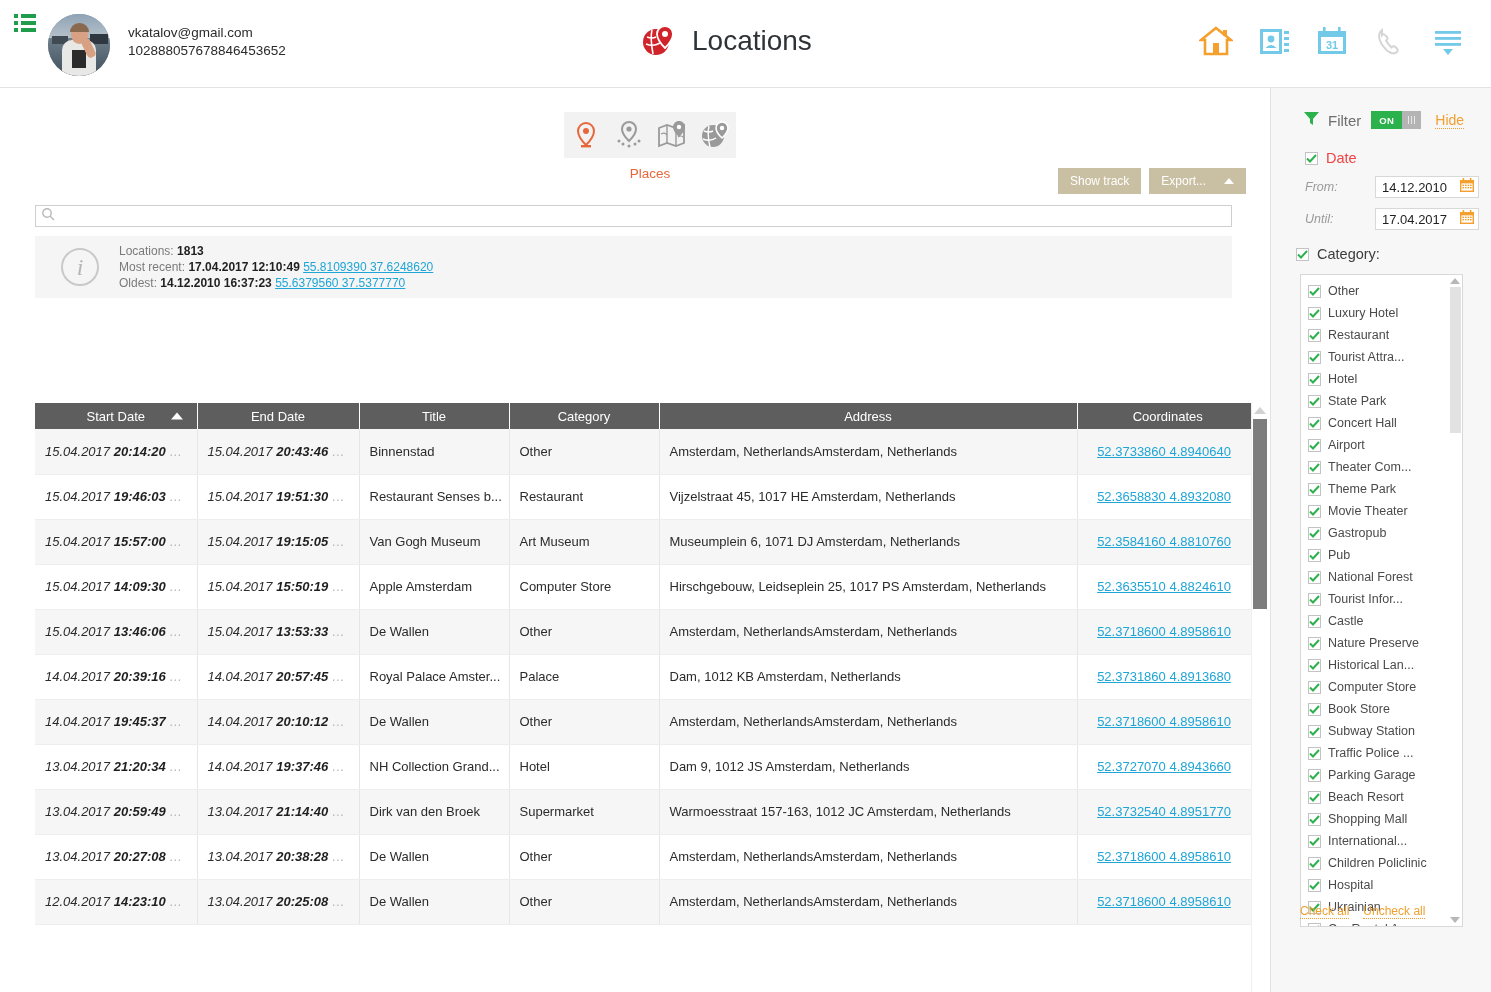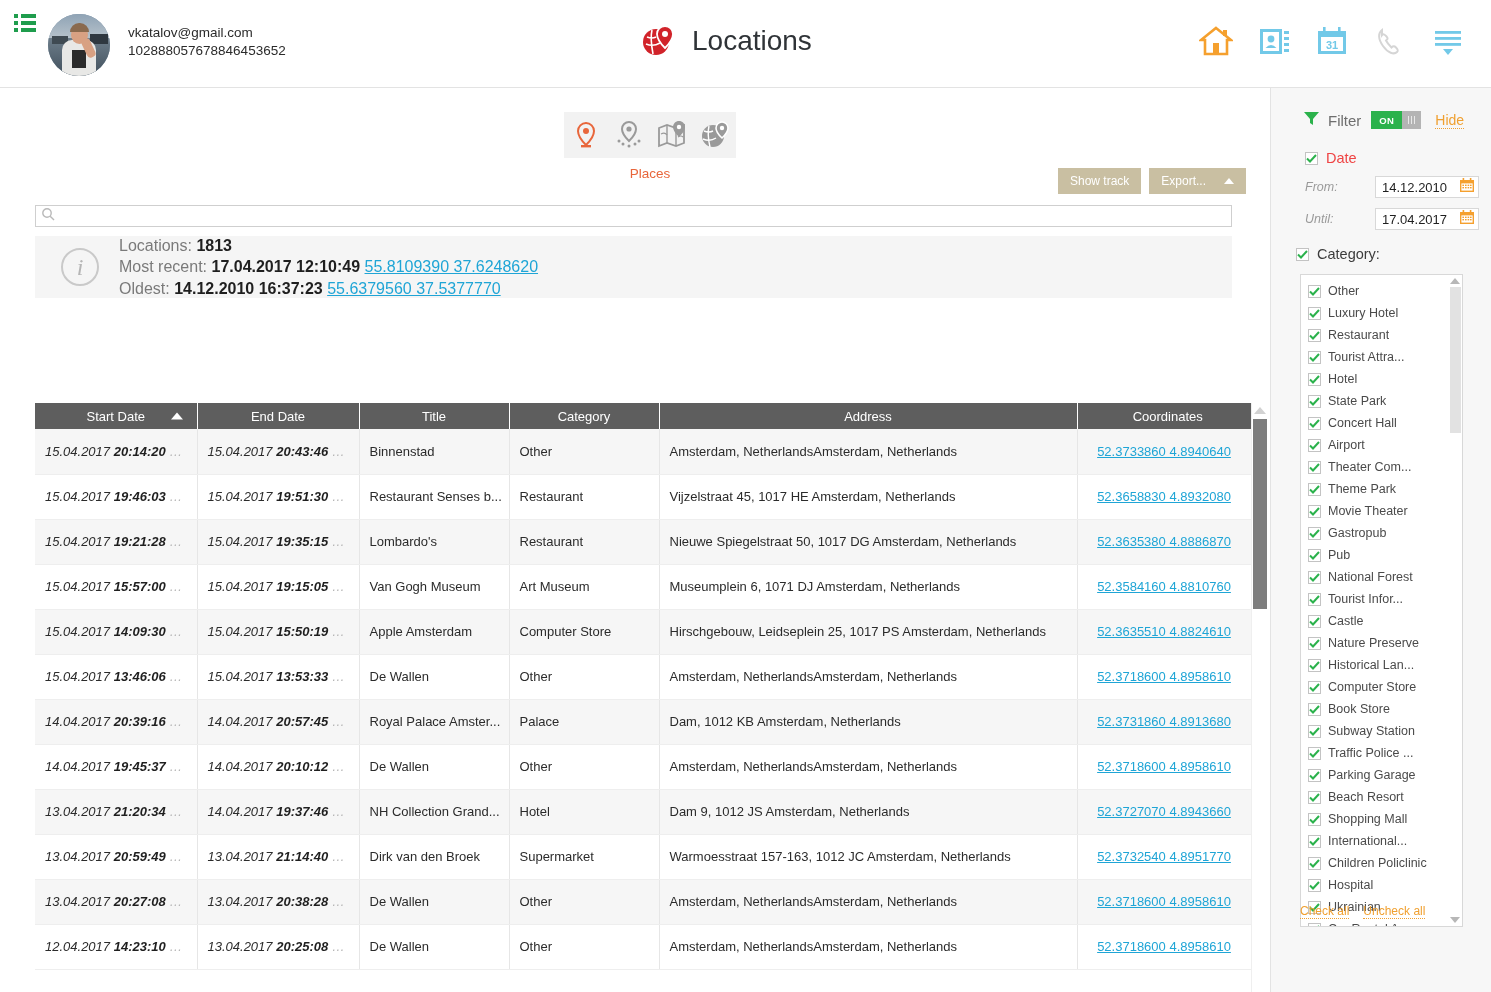--- a/index.html
+++ b/index.html
@@ -146,21 +146,21 @@
     display: flex; align-items: center;
   }
   #infobox .icircle {
     margin-left: 26px; margin-right: 20px;
     width: 38px; height: 38px; border-radius: 50%;
     border: 2px solid #c9c9c9;
     display: flex; align-items: center; justify-content: center;
     color: #b5b5b5; font-style: italic;
     font-family: "Liberation Serif", serif; font-size: 24px;
   }
-  #infobox .itext { font-size: 16px; line-height: 1.34; color: #7a7a7a; }
+  #infobox .itext { font-size: 12px; line-height: 1.34; color: #7a7a7a; }
   #infobox .itext b { color: #1f1f1f; font-weight: bold; }
   #infobox .itext .lab { color: #7a7a7a; }
   .coordlink { color: #1fa5d6; text-decoration: underline; cursor: pointer; }
 
   
   #tablewrap {
     position: absolute; left: 35px; top: 315px;
     width: 1232px; height: 668px;
     overflow: hidden;
   }
@@ -588,28 +588,20 @@
               <td>Amsterdam, NetherlandsAmsterdam, Netherlands</td>
               <td class="c-coord"><span class="coordlink">52.3733860 4.8940640</span></td>
             </tr>
             <tr>
               <td class="c-date">15.04.2017 <b>19:46:03</b> <span style="color:#b5b5b5">…</span></td>
               <td class="c-date">15.04.2017 <b>19:51:30</b> <span style="color:#b5b5b5">…</span></td>
               <td>Restaurant Senses b...</td>
               <td>Restaurant</td>
               <td>Vijzelstraat 45, 1017 HE Amsterdam, Netherlands</td>
               <td class="c-coord"><span class="coordlink">52.3658830 4.8932080</span></td>
-            </tr>
-            <tr>
-              <td class="c-date">15.04.2017 <b>19:21:28</b> <span style="color:#b5b5b5">…</span></td>
-              <td class="c-date">15.04.2017 <b>19:35:15</b> <span style="color:#b5b5b5">…</span></td>
-              <td>Lombardo's</td>
-              <td>Restaurant</td>
-              <td>Nieuwe Spiegelstraat 50, 1017 DG Amsterdam, Netherlands</td>
-              <td class="c-coord"><span class="coordlink">52.3635380 4.8886870</span></td>
             </tr>
             <tr>
               <td class="c-date">15.04.2017 <b>15:57:00</b> <span style="color:#b5b5b5">…</span></td>
               <td class="c-date">15.04.2017 <b>19:15:05</b> <span style="color:#b5b5b5">…</span></td>
               <td>Van Gogh Museum</td>
               <td>Art Museum</td>
               <td>Museumplein 6, 1071 DJ Amsterdam, Netherlands</td>
               <td class="c-coord"><span class="coordlink">52.3584160 4.8810760</span></td>
             </tr>
             <tr>

